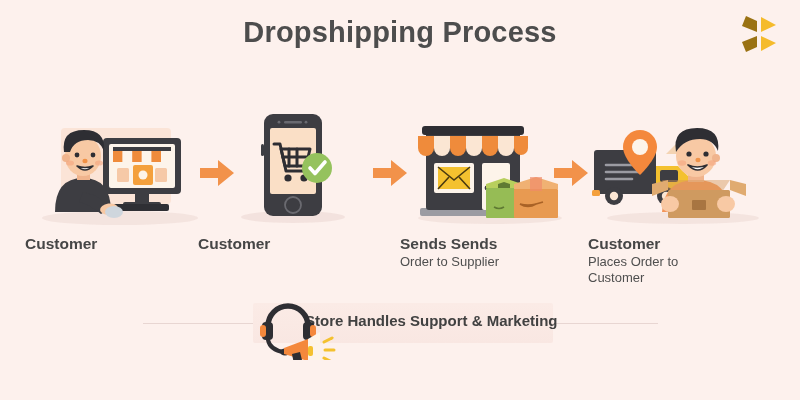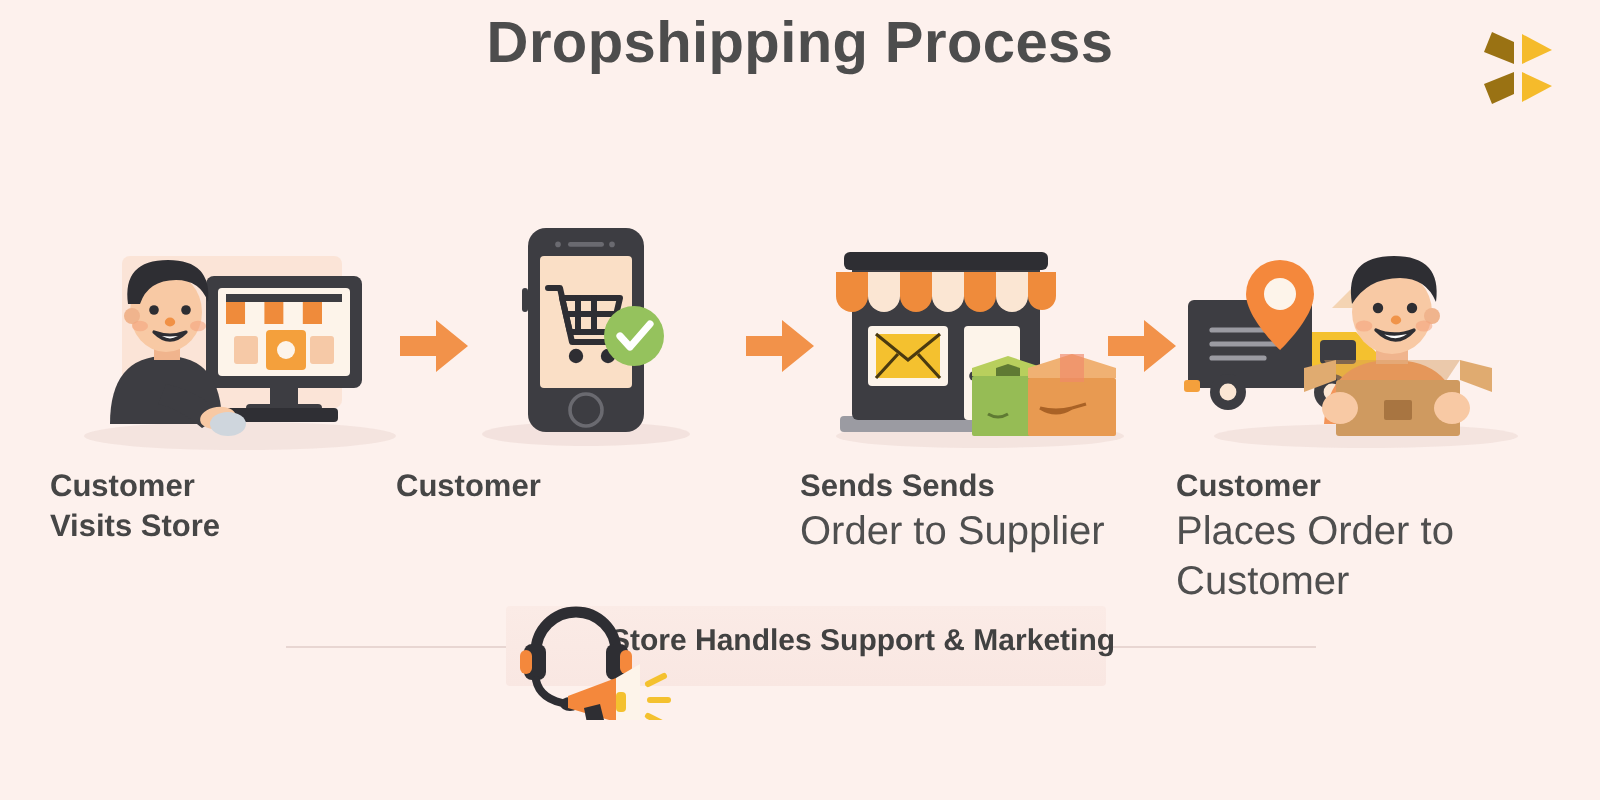--- a/index.html
+++ b/index.html
@@ -16,21 +16,21 @@
     position: relative;
     width: 800px;
     height: 400px;
     background: #fdf1ed;
     overflow: hidden;
   }
   
   #page-title {
     position: absolute;
     left: 0;
-    top: 6px;
+    top: 16px;
     width: 800px;
     text-align: center;
     font-size: 29px;
     font-weight: bold;
     color: #4d4d4d;
     letter-spacing: 0.2px;
   }
   #brand-logo {
     position: absolute;
     left: 737px;
@@ -54,21 +54,21 @@
     text-align: left;
     line-height: 1.28;
   }
   .lbl-bold {
     font-size: 15.5px;
     font-weight: bold;
     color: #464646;
     display: block;
   }
   .lbl-reg {
-    font-size: 20px;
+    font-size: 13px;
     font-weight: normal;
     color: #4f4f4f;
     display: block;
   }
   
   .arrow {
     position: absolute;
     top: 158px;
     width: 38px;
     height: 30px;
@@ -181,21 +181,20 @@
         <circle cx="52" cy="47" r="2.4" fill="#2e2e33"></circle>
         <circle cx="68" cy="47" r="2.4" fill="#2e2e33"></circle>
         <ellipse cx="60" cy="53" rx="2.6" ry="2.2" fill="#ef8b3b" opacity="0.9"></ellipse>
         <path d="M52 58 q8 8 16 0 q-8 3-16 0 z" fill="#ffffff" stroke="#2e2e33" stroke-width="1.6" stroke-linejoin="round"></path>
         <ellipse cx="45" cy="55" rx="4" ry="2.6" fill="#f4a07a" opacity="0.55"></ellipse>
         <ellipse cx="74" cy="55" rx="4" ry="2.6" fill="#f4a07a" opacity="0.55"></ellipse>
       </svg>
     </div>
     <div class="labels">
       <span class="lbl-bold">Customer</span>
-      <span class="lbl-bold">Visits Store</span>
     </div>
   </div>
 
   <div class="arrow" style="left:198px;">
     <svg width="38" height="30" viewBox="0 0 38 30">
       <path d="M2 10 L20 10 L20 2 L36 15 L20 28 L20 20 L2 20 Z" fill="#f2924a"></path>
     </svg>
   </div>
 
   <div class="step" id="step-2" style="left:198px;">

